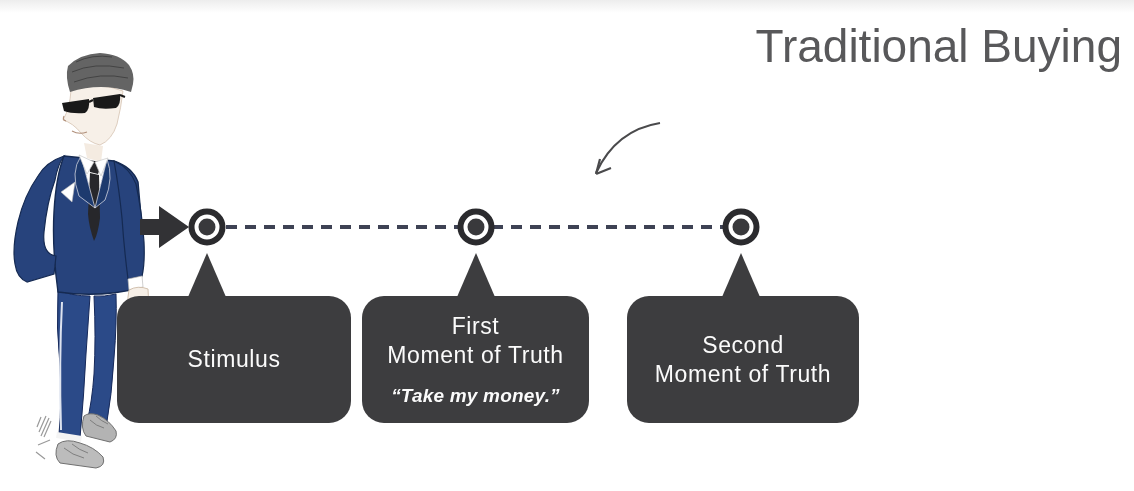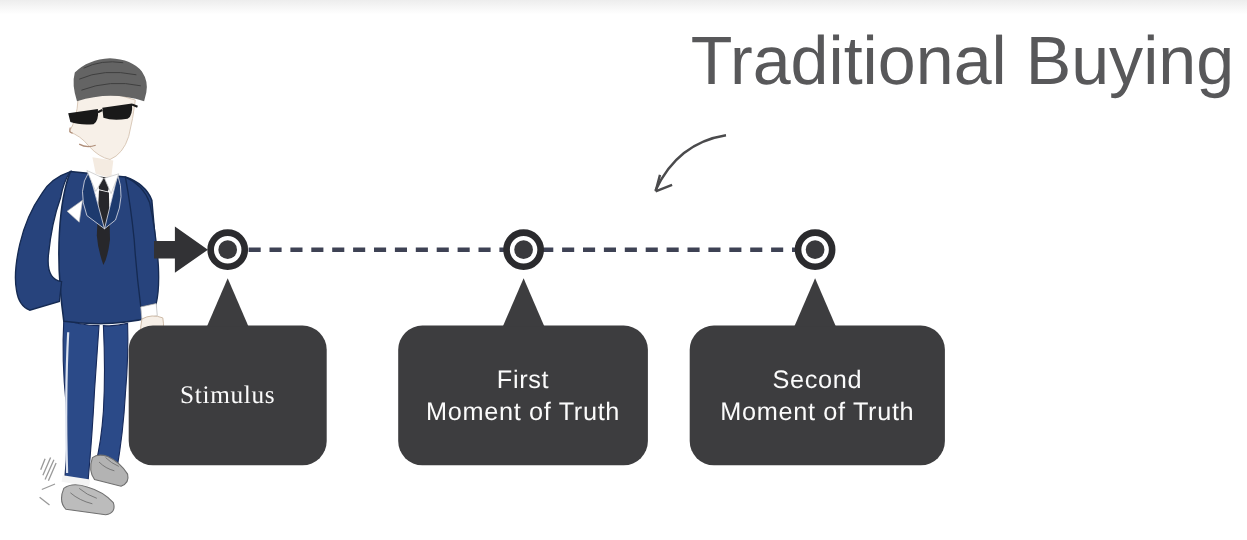--- a/index.html
+++ b/index.html
@@ -9,40 +9,40 @@
     font-family:"Liberation Sans", sans-serif;
   }
   .top-strip {
     position:absolute; top:0; left:0; right:0; height:13px;
     background:linear-gradient(#ededed,#ffffff);
   }
   .diagram-layer { position:absolute; left:0; top:0; }
   .title {
     position:absolute; top:18px; right:12px;
     text-align:right;
-    font-size:62px; line-height:1.22; font-weight:400;
+    font-size:46px; line-height:1.22; font-weight:400;
     color:var(--title-text,#58585a);
   }
   .bubble {
     position:absolute; top:296px; height:127px;
     background:var(--bubble-bg,#3d3d3f);
     border-radius:22px;
     color:var(--bubble-text,#fbfbfb);
     display:flex; flex-direction:column; justify-content:center; align-items:center;
     text-align:center; box-sizing:border-box;
   }
   .bubble .pointer {
     position:absolute; top:-43px; width:0; height:0;
     border-left:19px solid transparent;
     border-right:19px solid transparent;
     border-bottom:44px solid var(--bubble-bg,#3d3d3f);
   }
   .bubble .heading { font-size:23px; line-height:1.26; letter-spacing:.6px; font-weight:400; }
   .bubble .quote  { margin-top:15px; font-size:19px; font-style:italic; font-weight:700; letter-spacing:.2px; }
-  .b1 { left:117px; width:180px;font-family:Liberation Serif, serif; }
+  .b1 { left:117px; width:234px; }
   .b2 { left:362px; width:227px; }
   .b3 { left:627px; width:232px; }
   .b1 .pointer { left:71px; }
   .b2 .pointer { left:95px; }
   .b3 .pointer { left:95px; }
 </style>
 </head>
 <body>
 
 <div class="canvas">
@@ -135,20 +135,21 @@
       <div></div>
     </div>
   </div>
 
   <div class="bubble b2">
     <div class="pointer"></div>
     <div class="heading">
       <div>First</div>
       <div>Moment of Truth</div>
     </div>
+    <div class="quote">“Take my money.”</div>
   </div>
 
   <div class="bubble b3">
     <div class="pointer"></div>
     <div class="heading">
       <div>Second</div>
       <div>Moment of Truth</div>
     </div>
   </div>
 </div>

